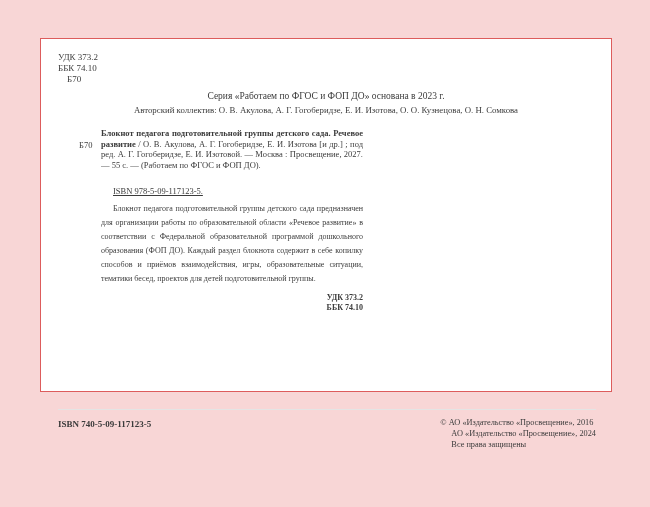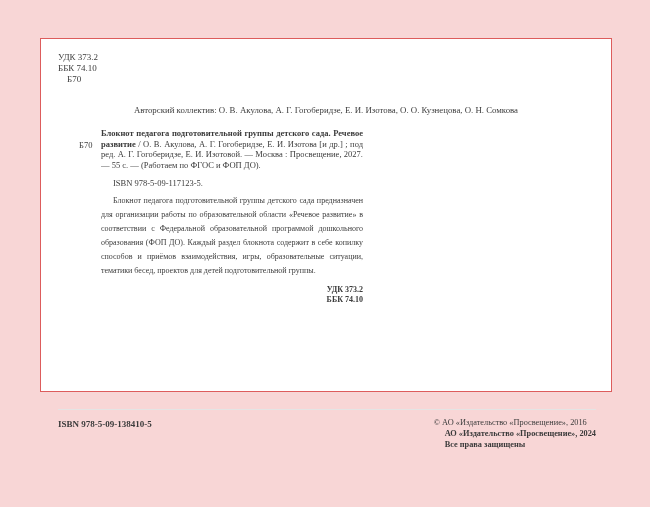--- a/index.html
+++ b/index.html
@@ -33,74 +33,75 @@
   }
   .entry-code {
     position: absolute; left: 38px; top: 101px;
     font-size: 8.5px;
   }
   .column {
     position: absolute; left: 60px; top: 89px; width: 262px;
     font-size: 8.5px; line-height: 10.5px; text-align: justify;
   }
   .bib .b { font-weight: bold; }
-  .isbn-line { margin-top: 8px; text-indent: 12px; text-align: left; }
+  .isbn-line { margin-top: 16px; text-indent: 12px; text-align: left; text-decoration: underline; }
   .annotation p {
     text-indent: 12px; font-size: 8px; line-height: 14px; margin-top: 3px;
   }
   .annotation p:first-child { margin-top: 5px; }
   .codes-bottom {
     margin-top: 7px; font-weight: bold; font-size: 8px;
     line-height: 10px; text-align: right;
   }
   .footer-rule {
     position: absolute; left: 17px; right: 15px; top: 370px;
     border-top: 1px solid #e4e4e4; height: 0;
   }
   .footer-isbn {
     position: absolute; left: 17px; top: 380px;
     font-size: 9px; font-weight: bold;
   }
   .copyright {
     position: absolute; right: 15px; top: 378px;
     font-size: 8.3px; line-height: 11px; text-align: left;
   }
-  .copyright .indent { padding-left: 11px; font-weight: bold; }
+  .copyright .indent { padding-left: 11px; }
 </style>
 </head>
 <body>
 
 <div class="sheet">
 
   <div class="codes-top">
     <div>УДК 373.2</div>
     <div>ББК 74.10</div>
     <div class="indent">Б70</div>
   </div>
 
+  <div class="series-line">Серия «Работаем по ФГОС и ФОП ДО» основана в 2023 г.</div>
 
   <div class="authors-line">Авторский коллектив: О. В. Акулова, А. Г. Гогоберидзе, Е. И. Изотова, О. О. Кузнецова, О. Н. Сомкова</div>
 
   <div class="entry-code">Б70</div>
 
   <div class="column">
     <div class="bib"><span class="b">Блокнот педагога подготовительной группы детского сада. Речевое развитие</span><span> / О. В. Акулова, А. Г. Гогоберидзе, Е. И. Изотова [и др.] ; под ред. А. Г. Гогоберидзе, Е. И. Изотовой. — Москва : Просвещение, 2027. — 55 с. — (Работаем по ФГОС и ФОП ДО).</span></div>
     <div class="isbn-line">ISBN 978-5-09-117123-5.</div>
     <div class="annotation">
       <p>Блокнот педагога подготовительной группы детского сада предназначен для организации работы по образовательной области «Речевое развитие» в соответствии с Федеральной образовательной программой дошкольного образования (ФОП ДО). Каждый раздел блокнота содержит в себе копилку способов и приёмов взаимодействия, игры, образовательные ситуации, тематики бесед, проектов для детей подготовительной группы.</p>
     </div>
     <div class="codes-bottom">
       <div>УДК 373.2</div>
       <div>ББК 74.10</div>
     </div>
   </div>
 
   <div class="footer-rule"></div>
 
-  <div class="footer-isbn">ISBN 978-5-09-138410-5</div>
+  <div class="footer-isbn">ISBN 740-5-09-117123-5</div>
 
   <div class="copyright">
     <div>© АО «Издательство «Просвещение», 2016</div>
     <div class="indent">АО «Издательство «Просвещение», 2024</div>
     <div class="indent">Все права защищены</div>
   </div>
 
 </div>
 
 </body></html>

